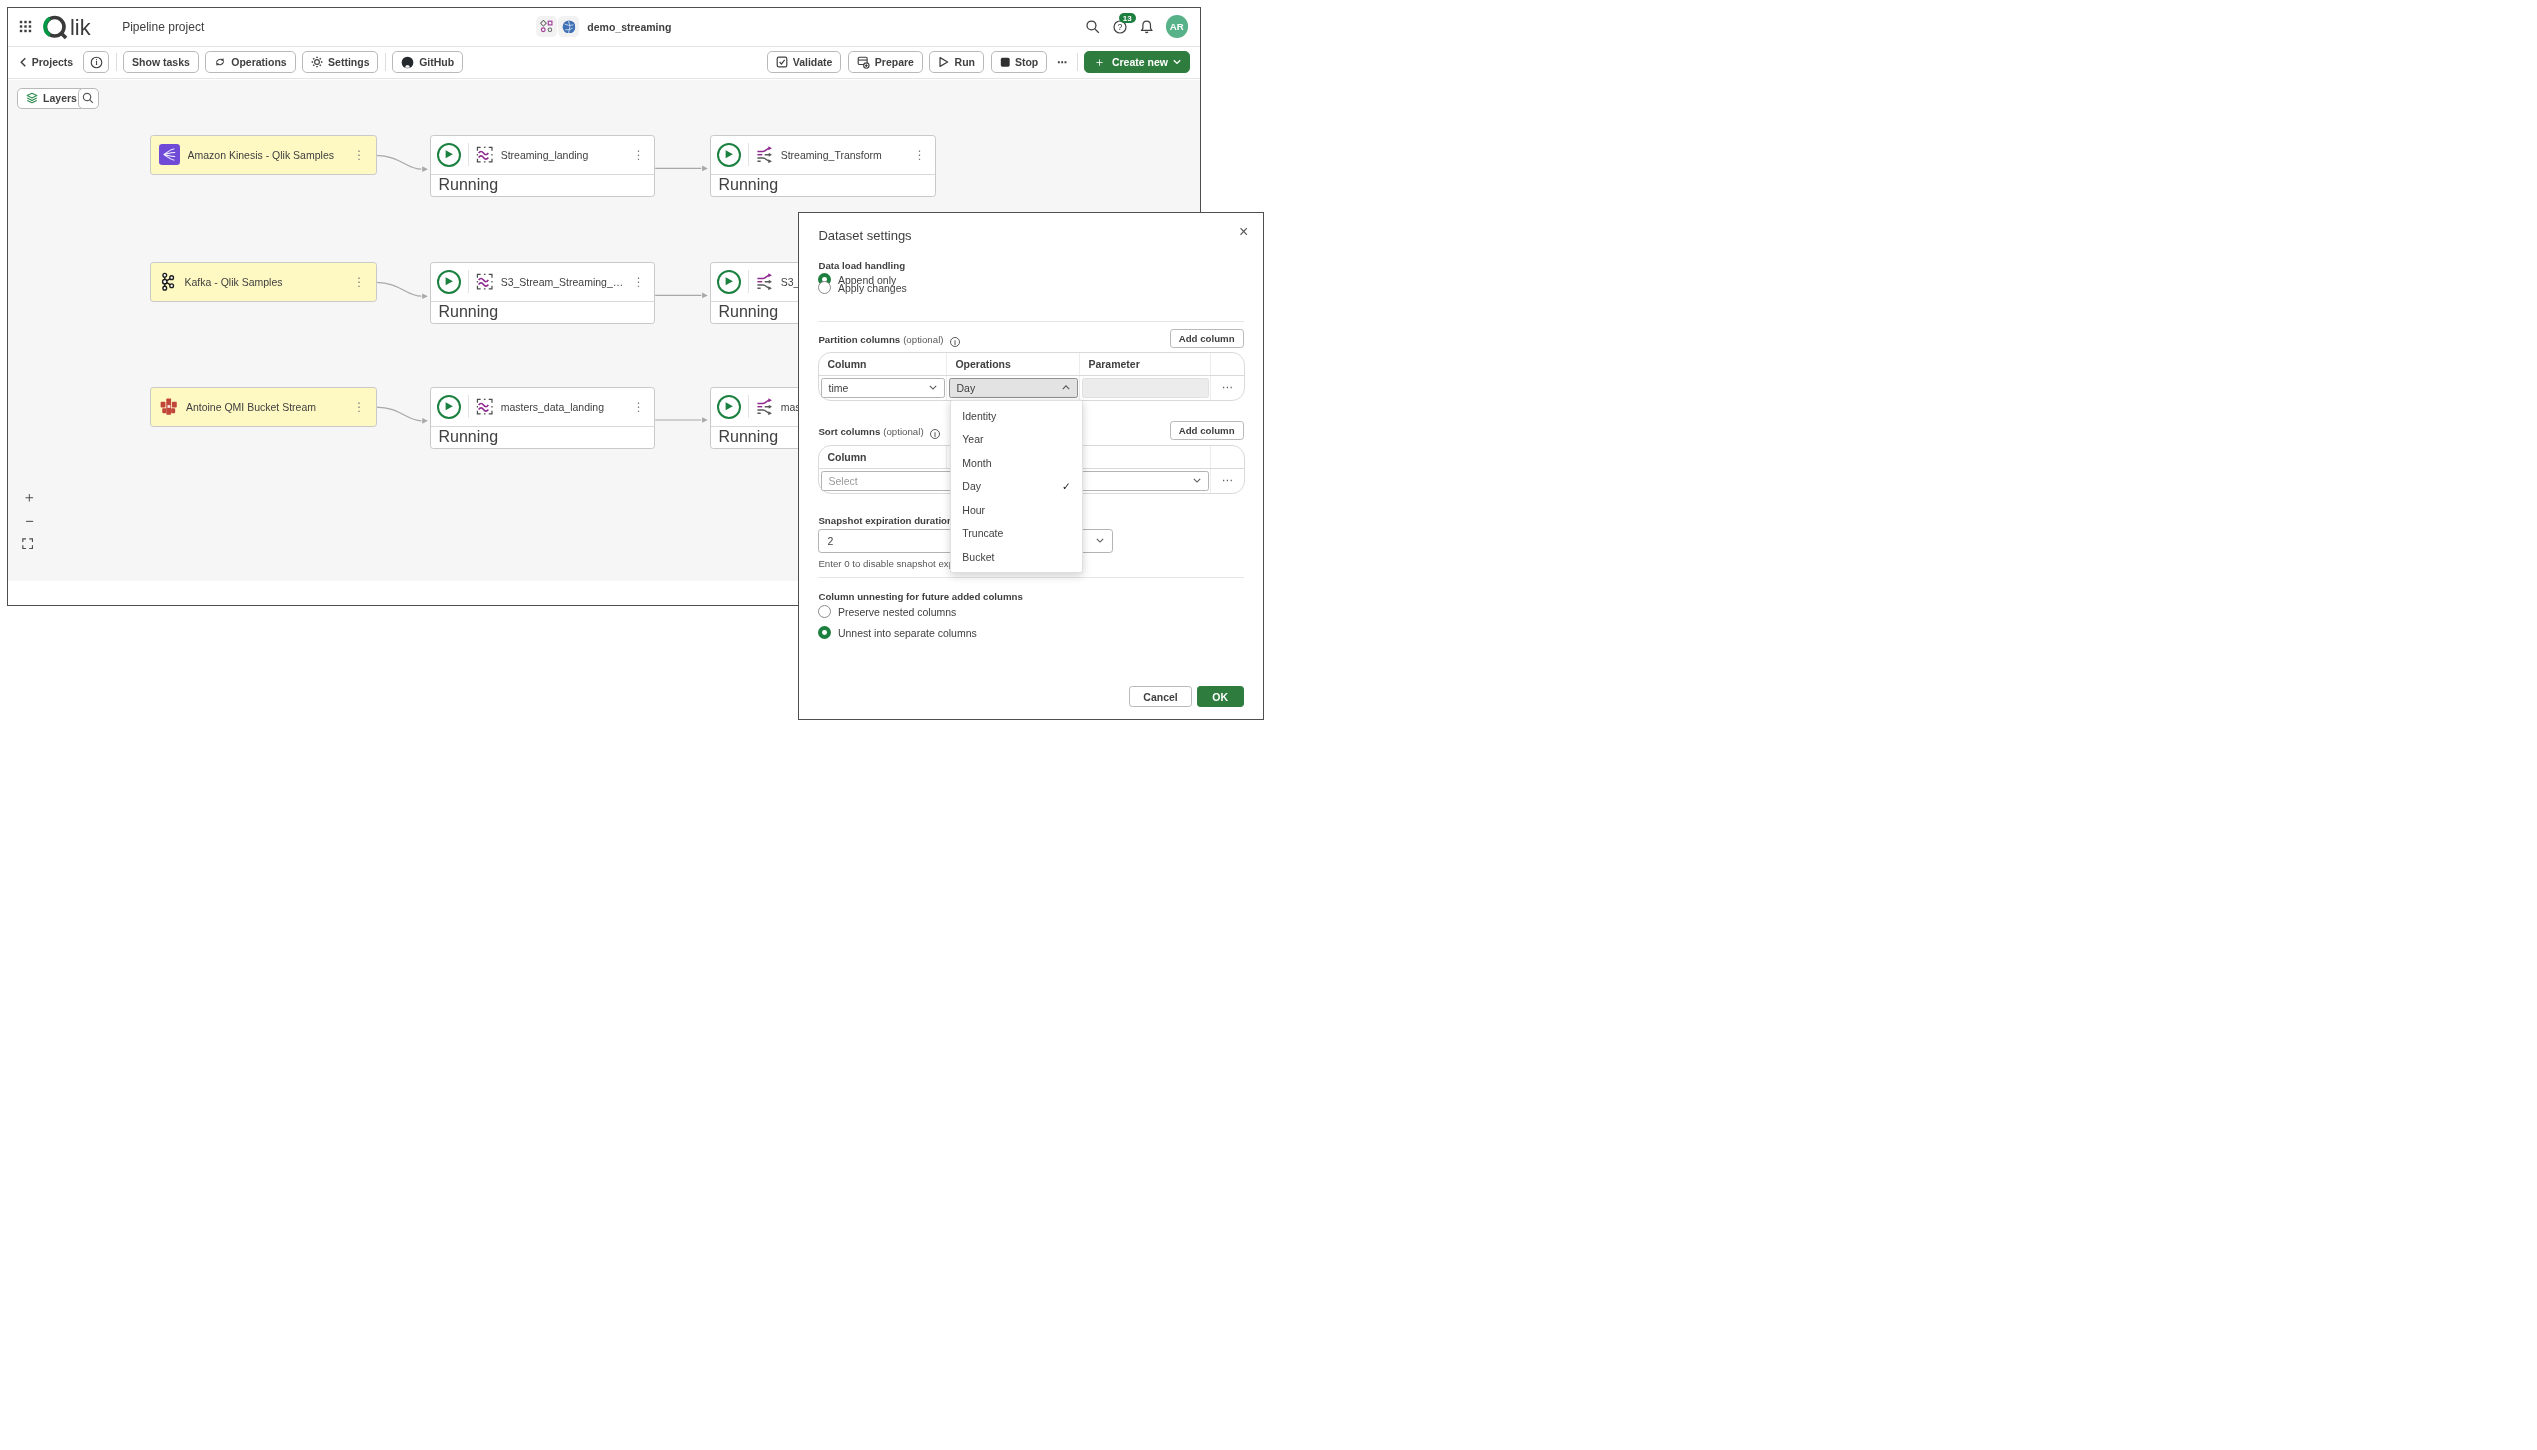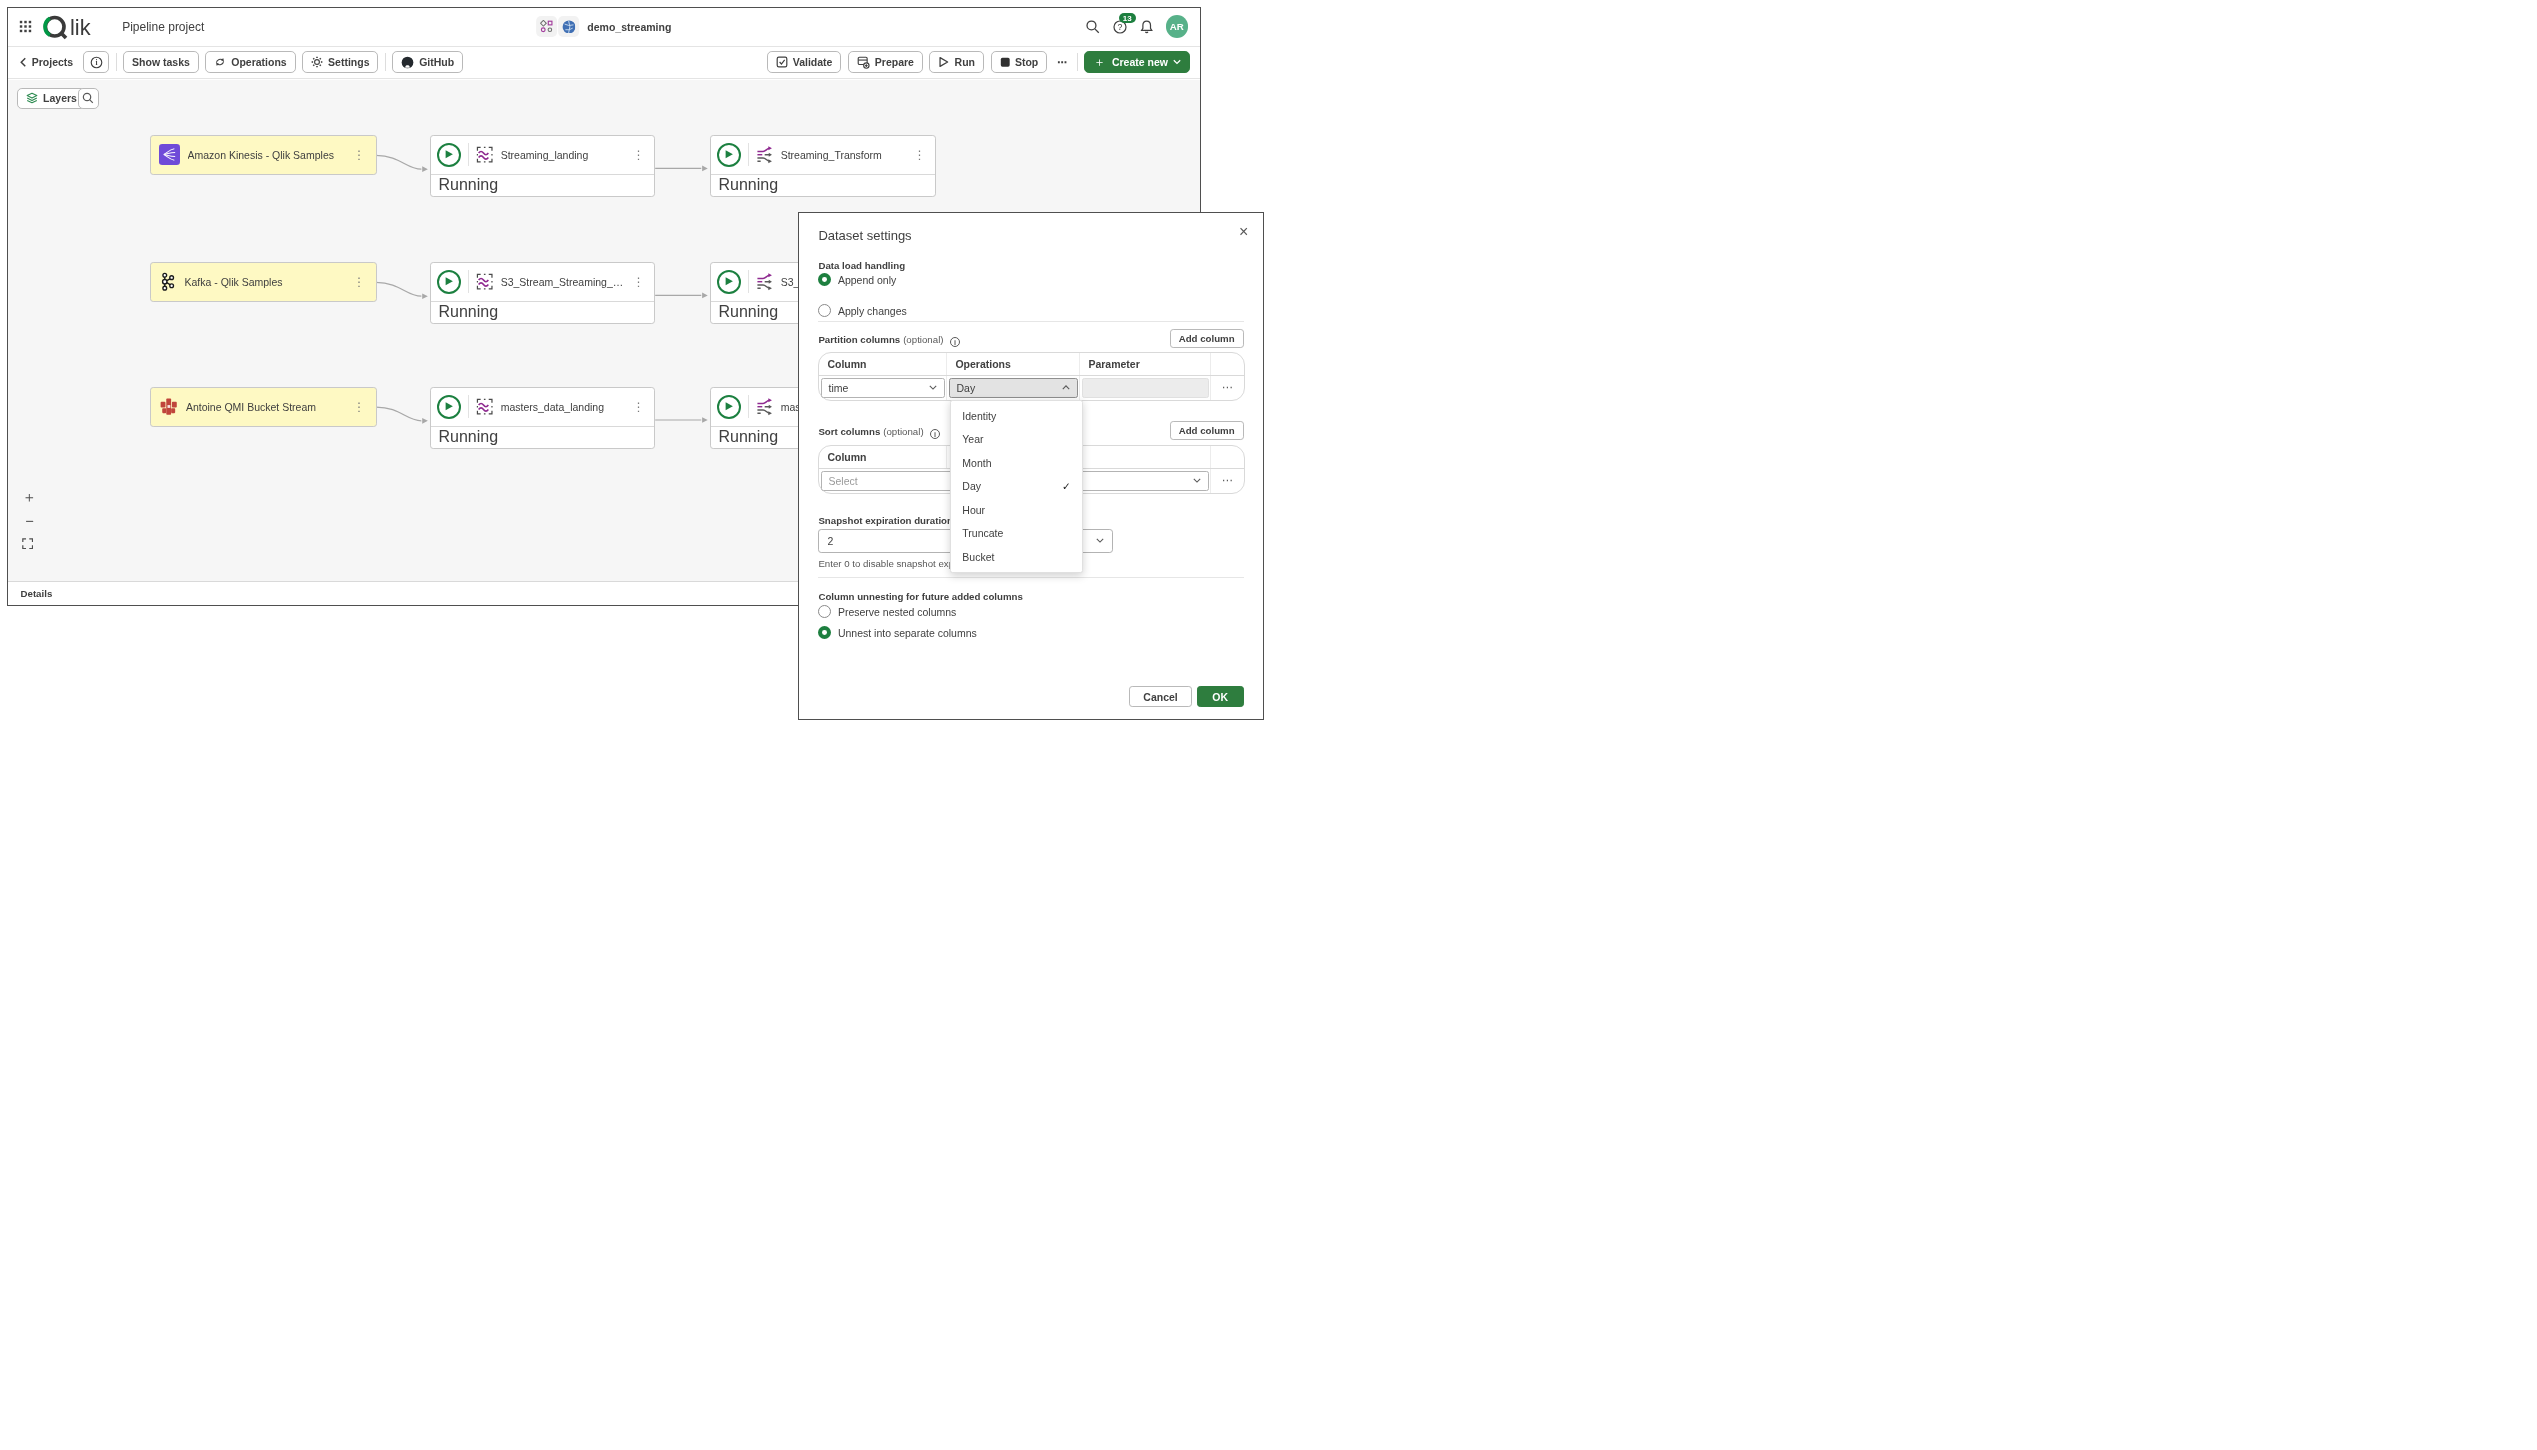--- a/index.html
+++ b/index.html
@@ -494,36 +494,33 @@
 
     <div class="zoom-ctl">
       <button>＋</button>
       <button>−</button>
       <button><span><svg width="11.3" height="11.3" fill="none" stroke="#4f4f4f" stroke-width="1.5" viewBox="0 0 14 14">
               <path d="M1,5 V1 H5 M9,1 H13 V5 M13,9 V13 H9 M5,13 H1 V9"></path>
             </svg></span></button>
     </div>
   </div>
 
-  <div class="details-bar">
-      <span>Details</span>
-    </div>
 </div>
 
 <div class="dialog">
   <div class="dlg-inner">
     <div class="dlg-title">Dataset settings</div>
     <button class="dlg-close">×</button>
 
     <div class="sec-label" style="position:absolute; left:19.4px; top:47px;">Data load handling</div>
     <div class="radio-row" style="left:19.4px; top:60px;">
       <span class="radio sel"></span>
       <span>Append only</span>
     </div>
-    <div class="radio-row" style="left:19.4px; top:91px;">
+    <div class="radio-row" style="left:19.4px; top:68px;">
       <span class="radio"></span>
       <span>Apply changes</span>
     </div>
 
     <div class="hr" style="top:108px;"></div>
 
     <div style="position:absolute; left:19.4px; top:120px;">
       <span class="sec-label">Partition columns</span>
       <span class="opt-label">(optional)</span>
       <span class="info-i">i</span>

